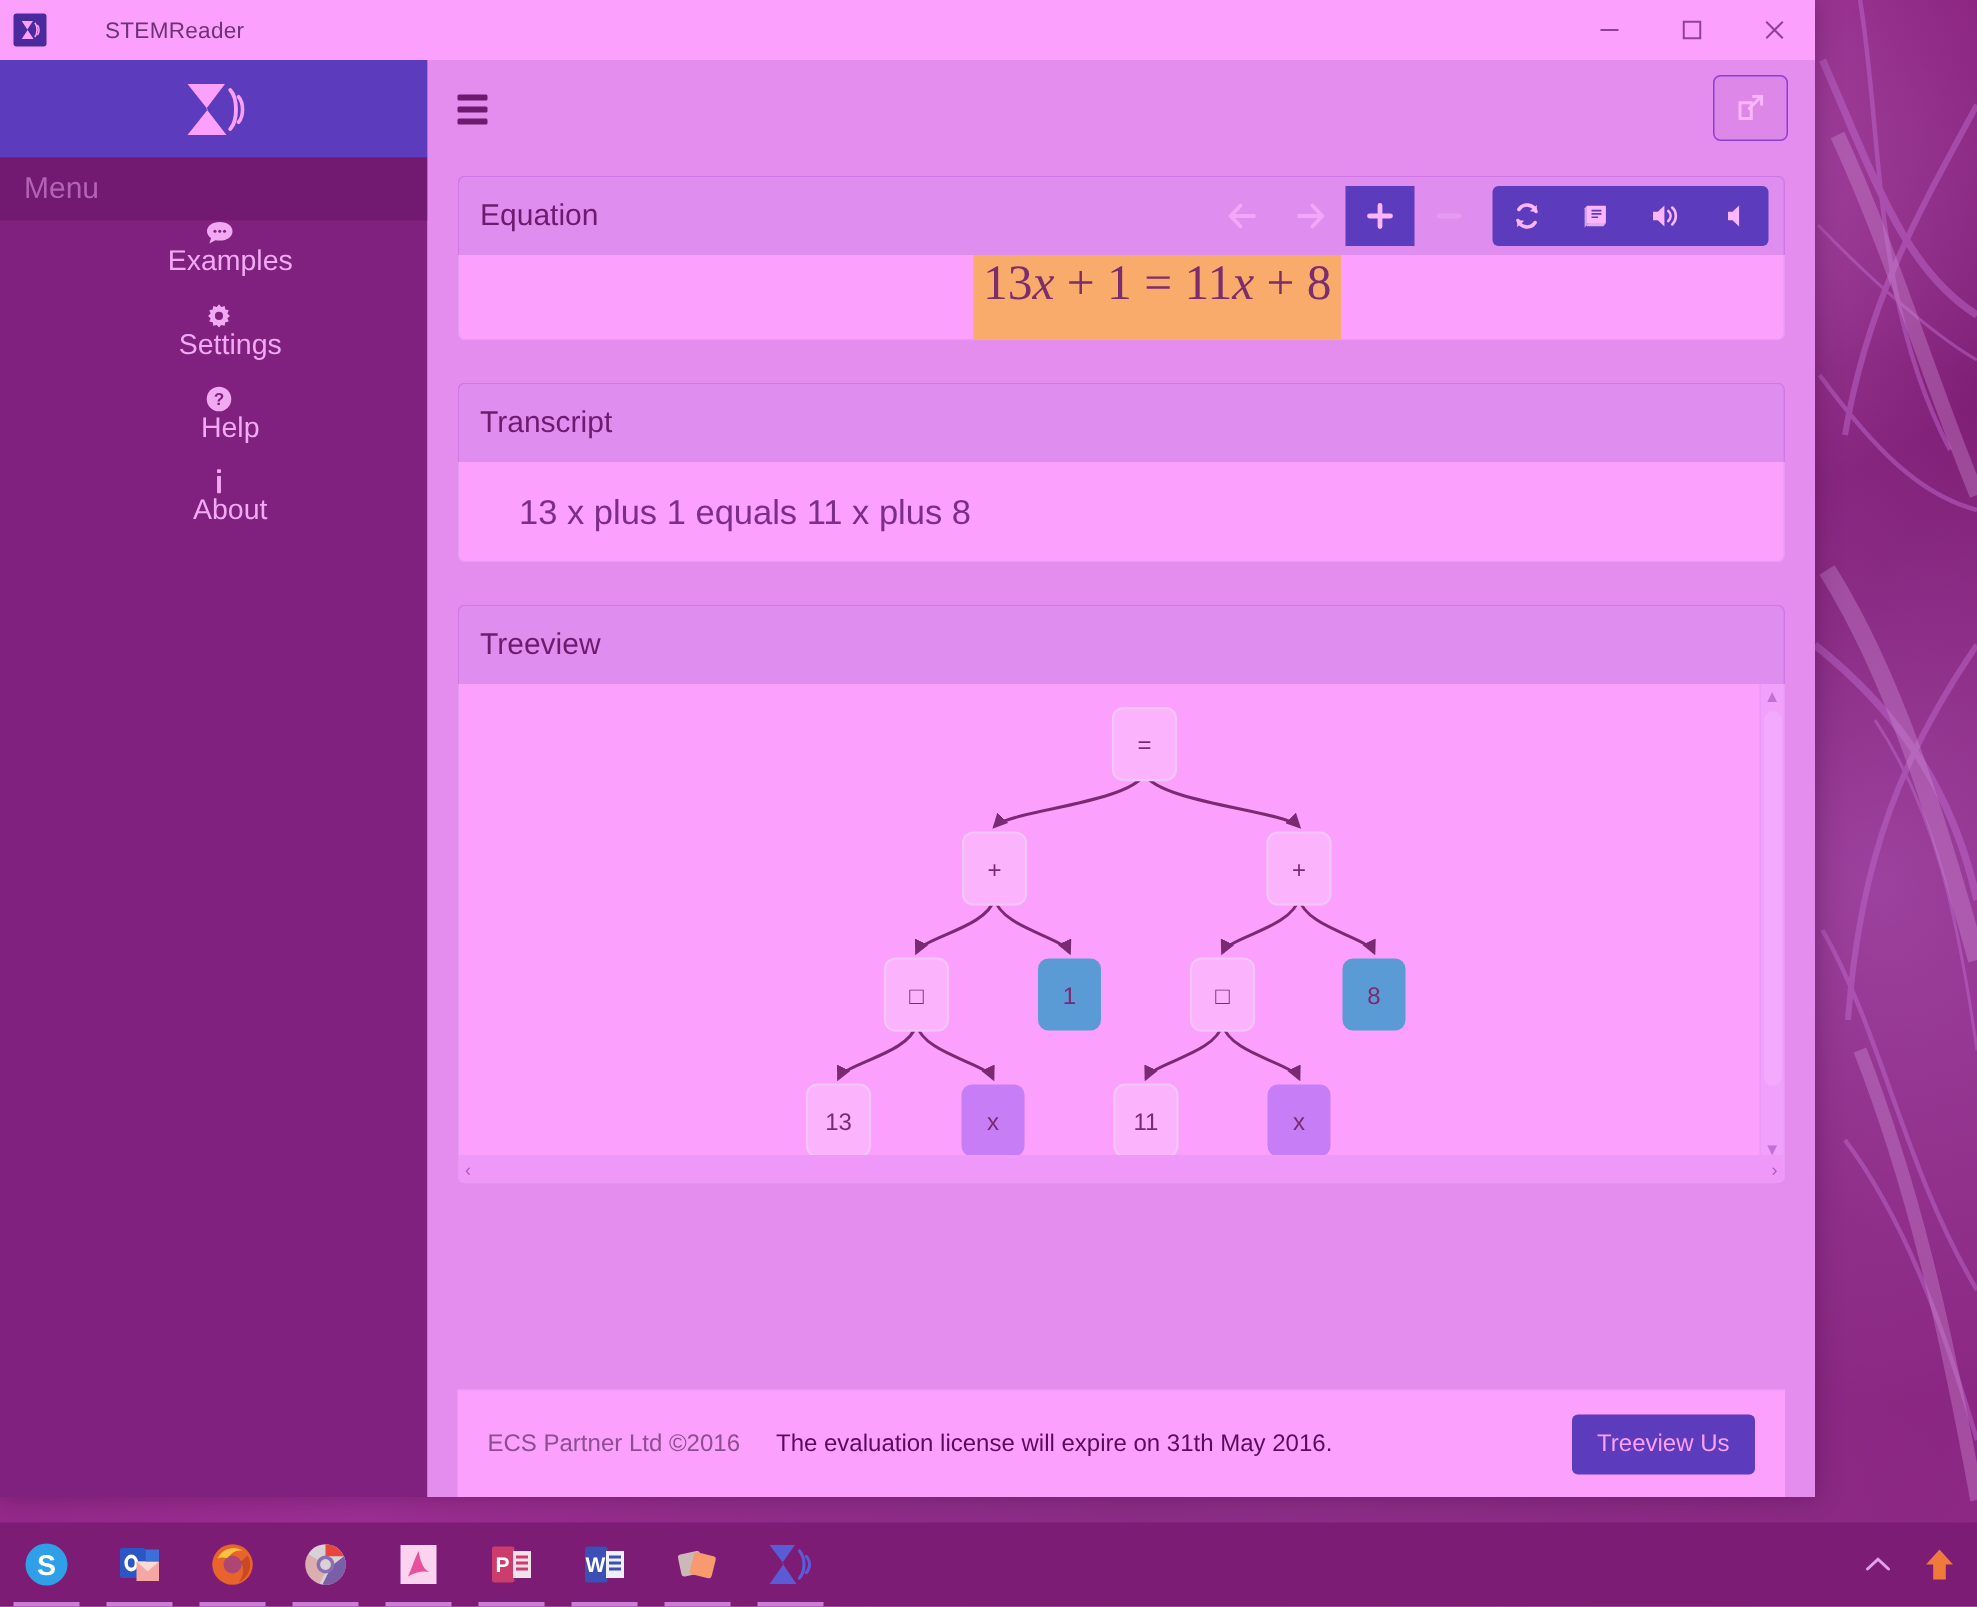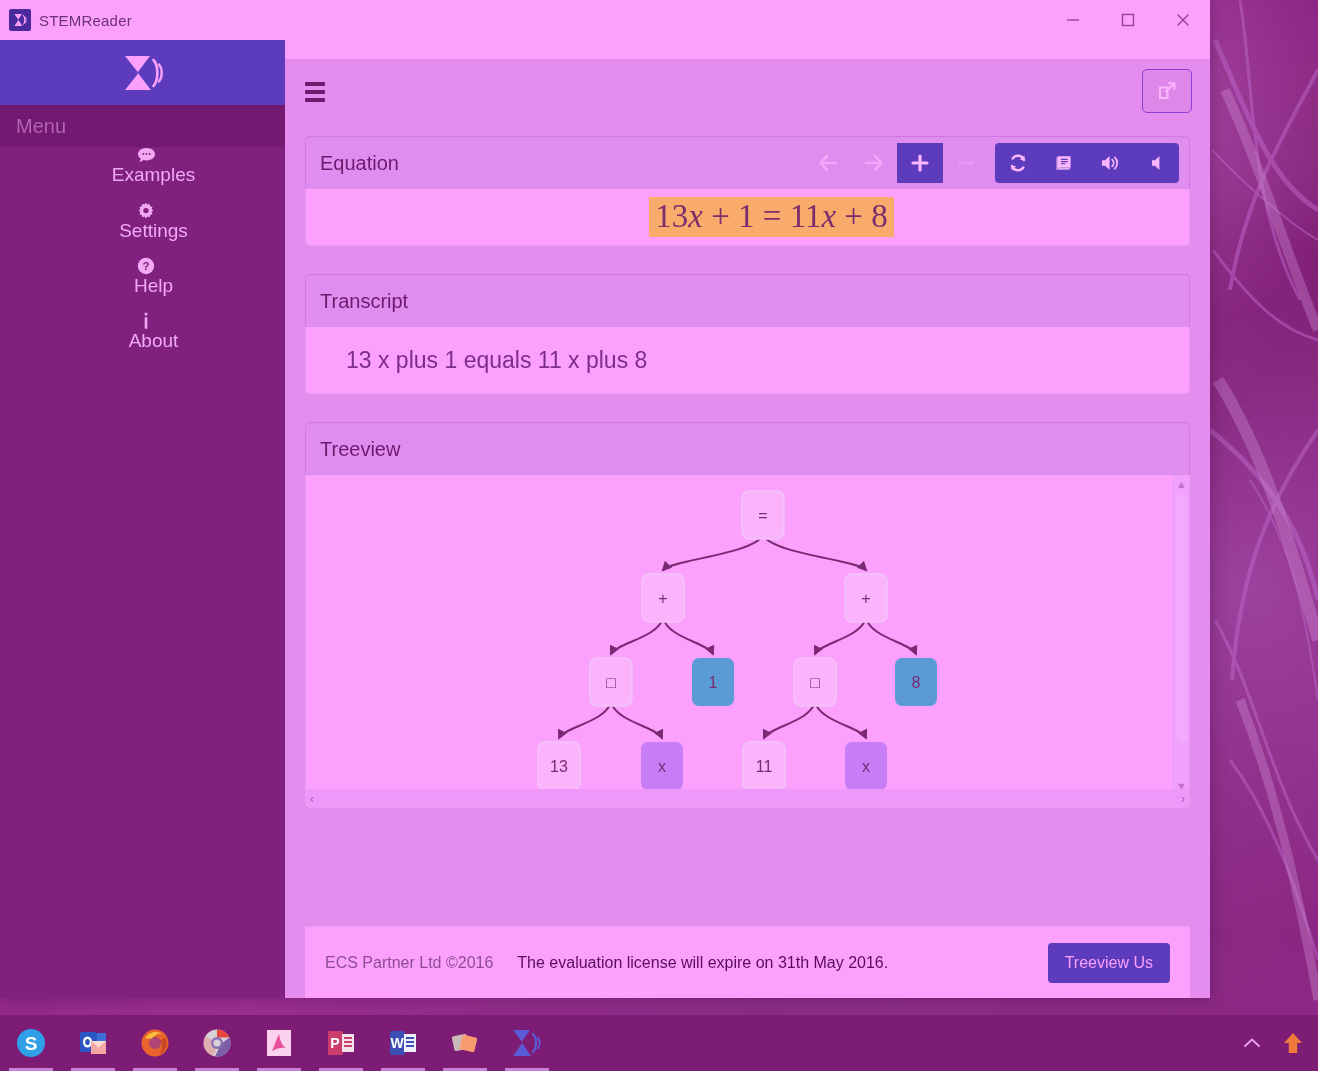--- a/index.html
+++ b/index.html
@@ -35,20 +35,21 @@
     box-shadow: 0 0 16px rgba(50,0,50,.35);
   }
 
   
   #titlebar {
     height: 40px;
     background: #fba0fc;
     display: flex;
     align-items: center;
     position: relative;
+    gap: 31px;
   }
   .tb-logo {
     width: 22px; height: 22px;
     margin-left: 9px; margin-right: 8px;
     background: #4b2a9e;
     border-radius: 2px;
     display: flex; align-items: center; justify-content: center;
     flex: none;
   }
   .tb-logo svg { display: block; }
@@ -106,21 +107,20 @@
     color: #f2a9f3;
   }
   .menu-item .mi-label { padding-left: 4px; }
 
   
   #content {
     flex: 1;
     background: #e58cef;
     display: flex; flex-direction: column;
     min-width: 0;
-    margin-top: 19px;
   }
   #content-topbar {
     height: 65px;
     display: flex; align-items: center;
     padding: 0 20px;
     position: relative;
   }
   #hamburger {
     width: 30px; height: 30px;
     display: flex; flex-direction: column; justify-content: center;
@@ -182,21 +182,21 @@
     color: #fba0fc;
     background: transparent;
     border: none;
   }
   .tool-btn.ghost { color: #f3a7f8; }
   .tool-btn.active { background: #5c3bbd; color: #fba0fc; }
 
   
   #equation-body {
     height: 57px;
-    display: flex; align-items: center; justify-content: center; padding-left: 48px;
+    display: flex; justify-content: center; padding-left: 48px;
   }
   #equation-math {
     background: #f8ab6b;
     padding: 2px 6px 4px 6px;
     font-family: "Liberation Serif", "DejaVu Serif", serif;
     font-size: 33px;
     color: #7c2d6e;
     line-height: 1.05;
     white-space: nowrap;
   }

